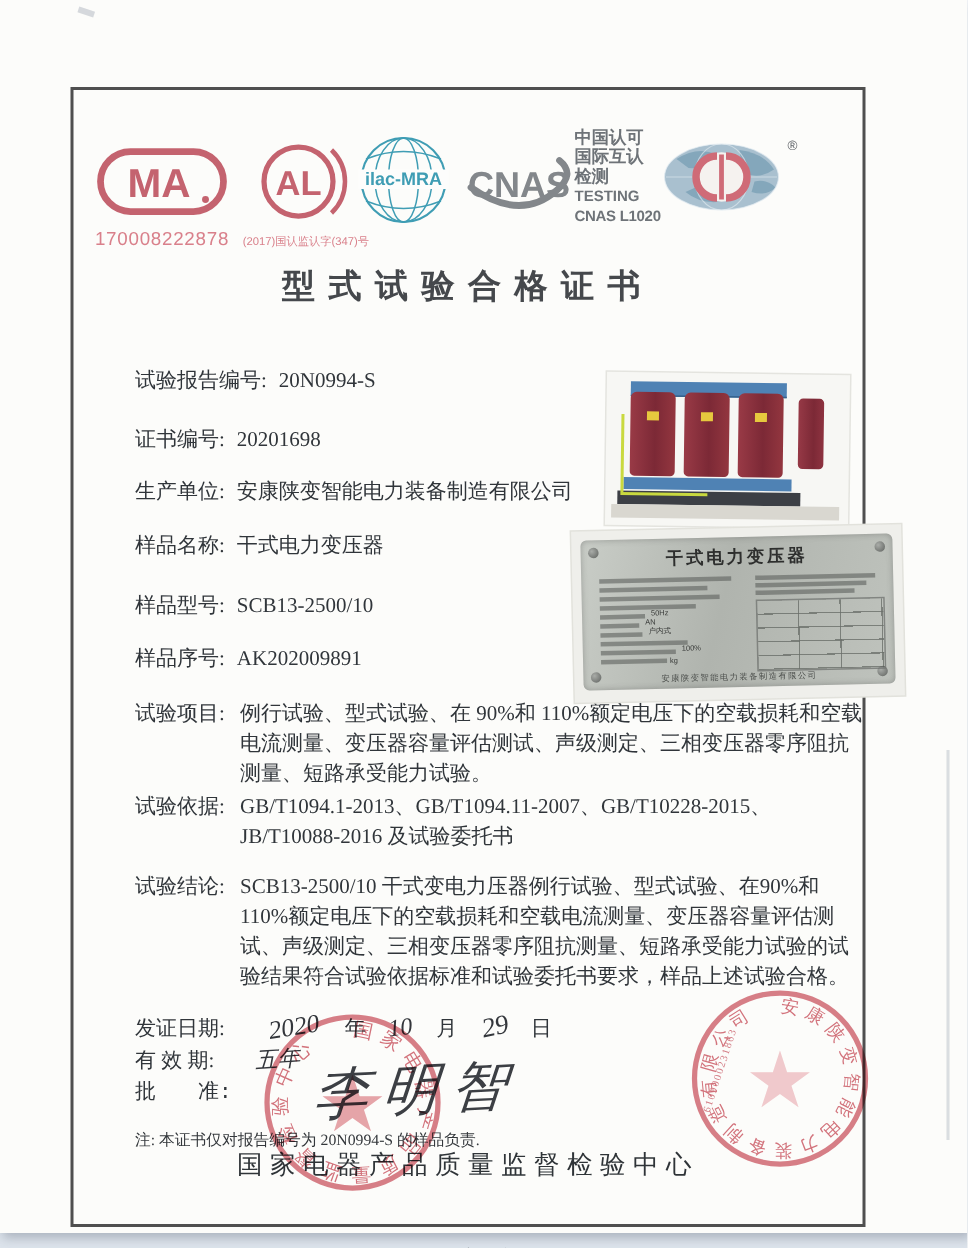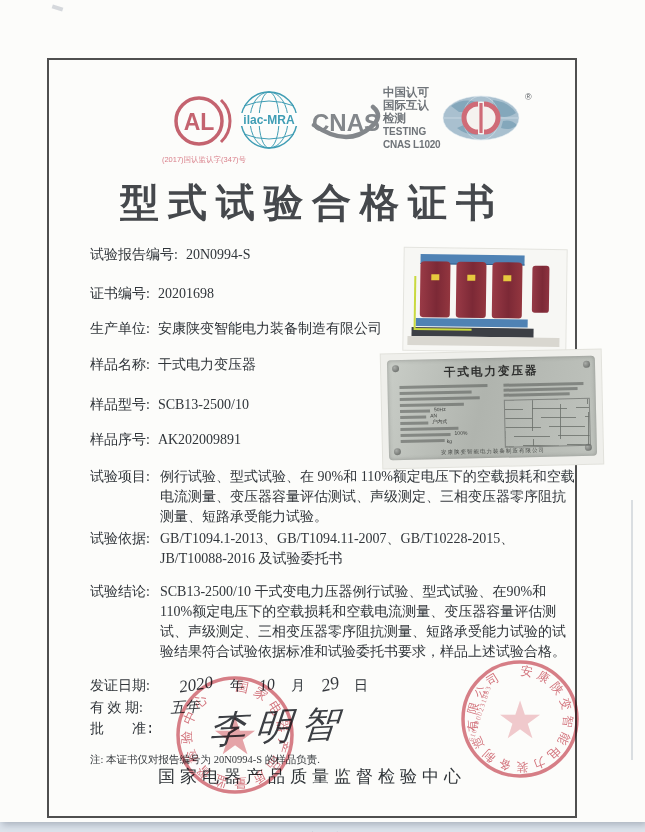--- a/index.html
+++ b/index.html
@@ -4,21 +4,21 @@
 <style>
   html,body{margin:0;padding:0;}
   body{background:#e7edf3;font-family:"Liberation Serif","DejaVu Serif",serif;}
   .stage{position:relative;width:645px;height:832px;overflow:hidden;background:#dde4ec;}
   .sheet{position:absolute;left:0;top:0;width:645px;height:822px;background:#fcfcfa;
          box-shadow:2px 3px 7px rgba(110,120,135,.45);}
   .abs{position:absolute;}
   .frame{position:absolute;left:47px;top:58px;width:530px;height:760px;border:2px solid #4f4f4f;box-sizing:border-box;}
   .title{position:absolute;left:0;top:116px;width:100%;text-align:center;
          font-family:"Liberation Sans","DejaVu Sans",sans-serif;font-weight:700;
-         font-size:39px;letter-spacing:9px;color:#45484c;}
+         font-size:22px;letter-spacing:9px;color:#45484c;}
   .cjk{color:#30353a;font-size:14px;line-height:20px;}
   .frow{position:absolute;left:41px;white-space:nowrap;}
   .frow .lab{margin-right:8px;}
   .sect{position:absolute;left:41px;display:flex;}
   .sect .lab{width:70px;flex:0 0 70px;}
   .sect .val{width:418px;}
   .pinknum{color:#d9808b;font-family:"Liberation Sans",sans-serif;}
   .accr{font-family:"Liberation Sans","DejaVu Sans",sans-serif;font-weight:700;color:#6e7378;line-height:13px;}
   .hand{font-style:italic;color:#33363b;display:inline-block;}
   .note{font-size:10.5px;color:#34383c;}
@@ -47,20 +47,28 @@
 </head>
 <body>
 
 <div class="stage">
 <div class="sheet">
   <div class="abs" style="left:52px;top:6px;width:11px;height:4px;background:#b4bac2;opacity:.55;transform:rotate(18deg);"></div>
   <div class="abs" style="left:631px;top:500px;width:2px;height:260px;background:#c3c9d0;opacity:.6;"></div>
 
   <div class="frame">
 
+    <div class="abs" style="left:13px;top:35px;width:92px;text-align:center;">
+      <svg width="92" height="52" viewBox="0 0 92 52">
+        <rect x="5" y="6" width="82" height="40" rx="20" fill="none" stroke="#c4636f" stroke-width="4.5"></rect>
+        <text x="44" y="36" text-anchor="middle" font-size="27" font-weight="bold" font-family="Liberation Sans,sans-serif" fill="#c4636f">MA</text>
+        <circle cx="75" cy="38" r="2.3" fill="#c4636f"></circle>
+      </svg>
+      <div class="pinknum" style="font-size:12.5px;letter-spacing:.5px;">170008222878</div>
+    </div>
 
     <div class="abs" style="left:112px;top:33px;width:86px;text-align:center;">
       <svg width="64" height="58" viewBox="0 0 64 58">
         <circle cx="27" cy="28" r="23" fill="none" stroke="#c4636f" stroke-width="3.5"></circle>
         <path d="M49,7 A29,29 0 0 1 49,49" fill="none" stroke="#c4636f" stroke-width="3"></path>
         <text x="27" y="37" text-anchor="middle" font-size="23" font-weight="bold" font-family="Liberation Sans,sans-serif" fill="#c4636f">AL</text>
       </svg>
       <div class="pinknum" style="font-size:7.5px;">(2017)国认监认字(347)号</div>
     </div>
 

